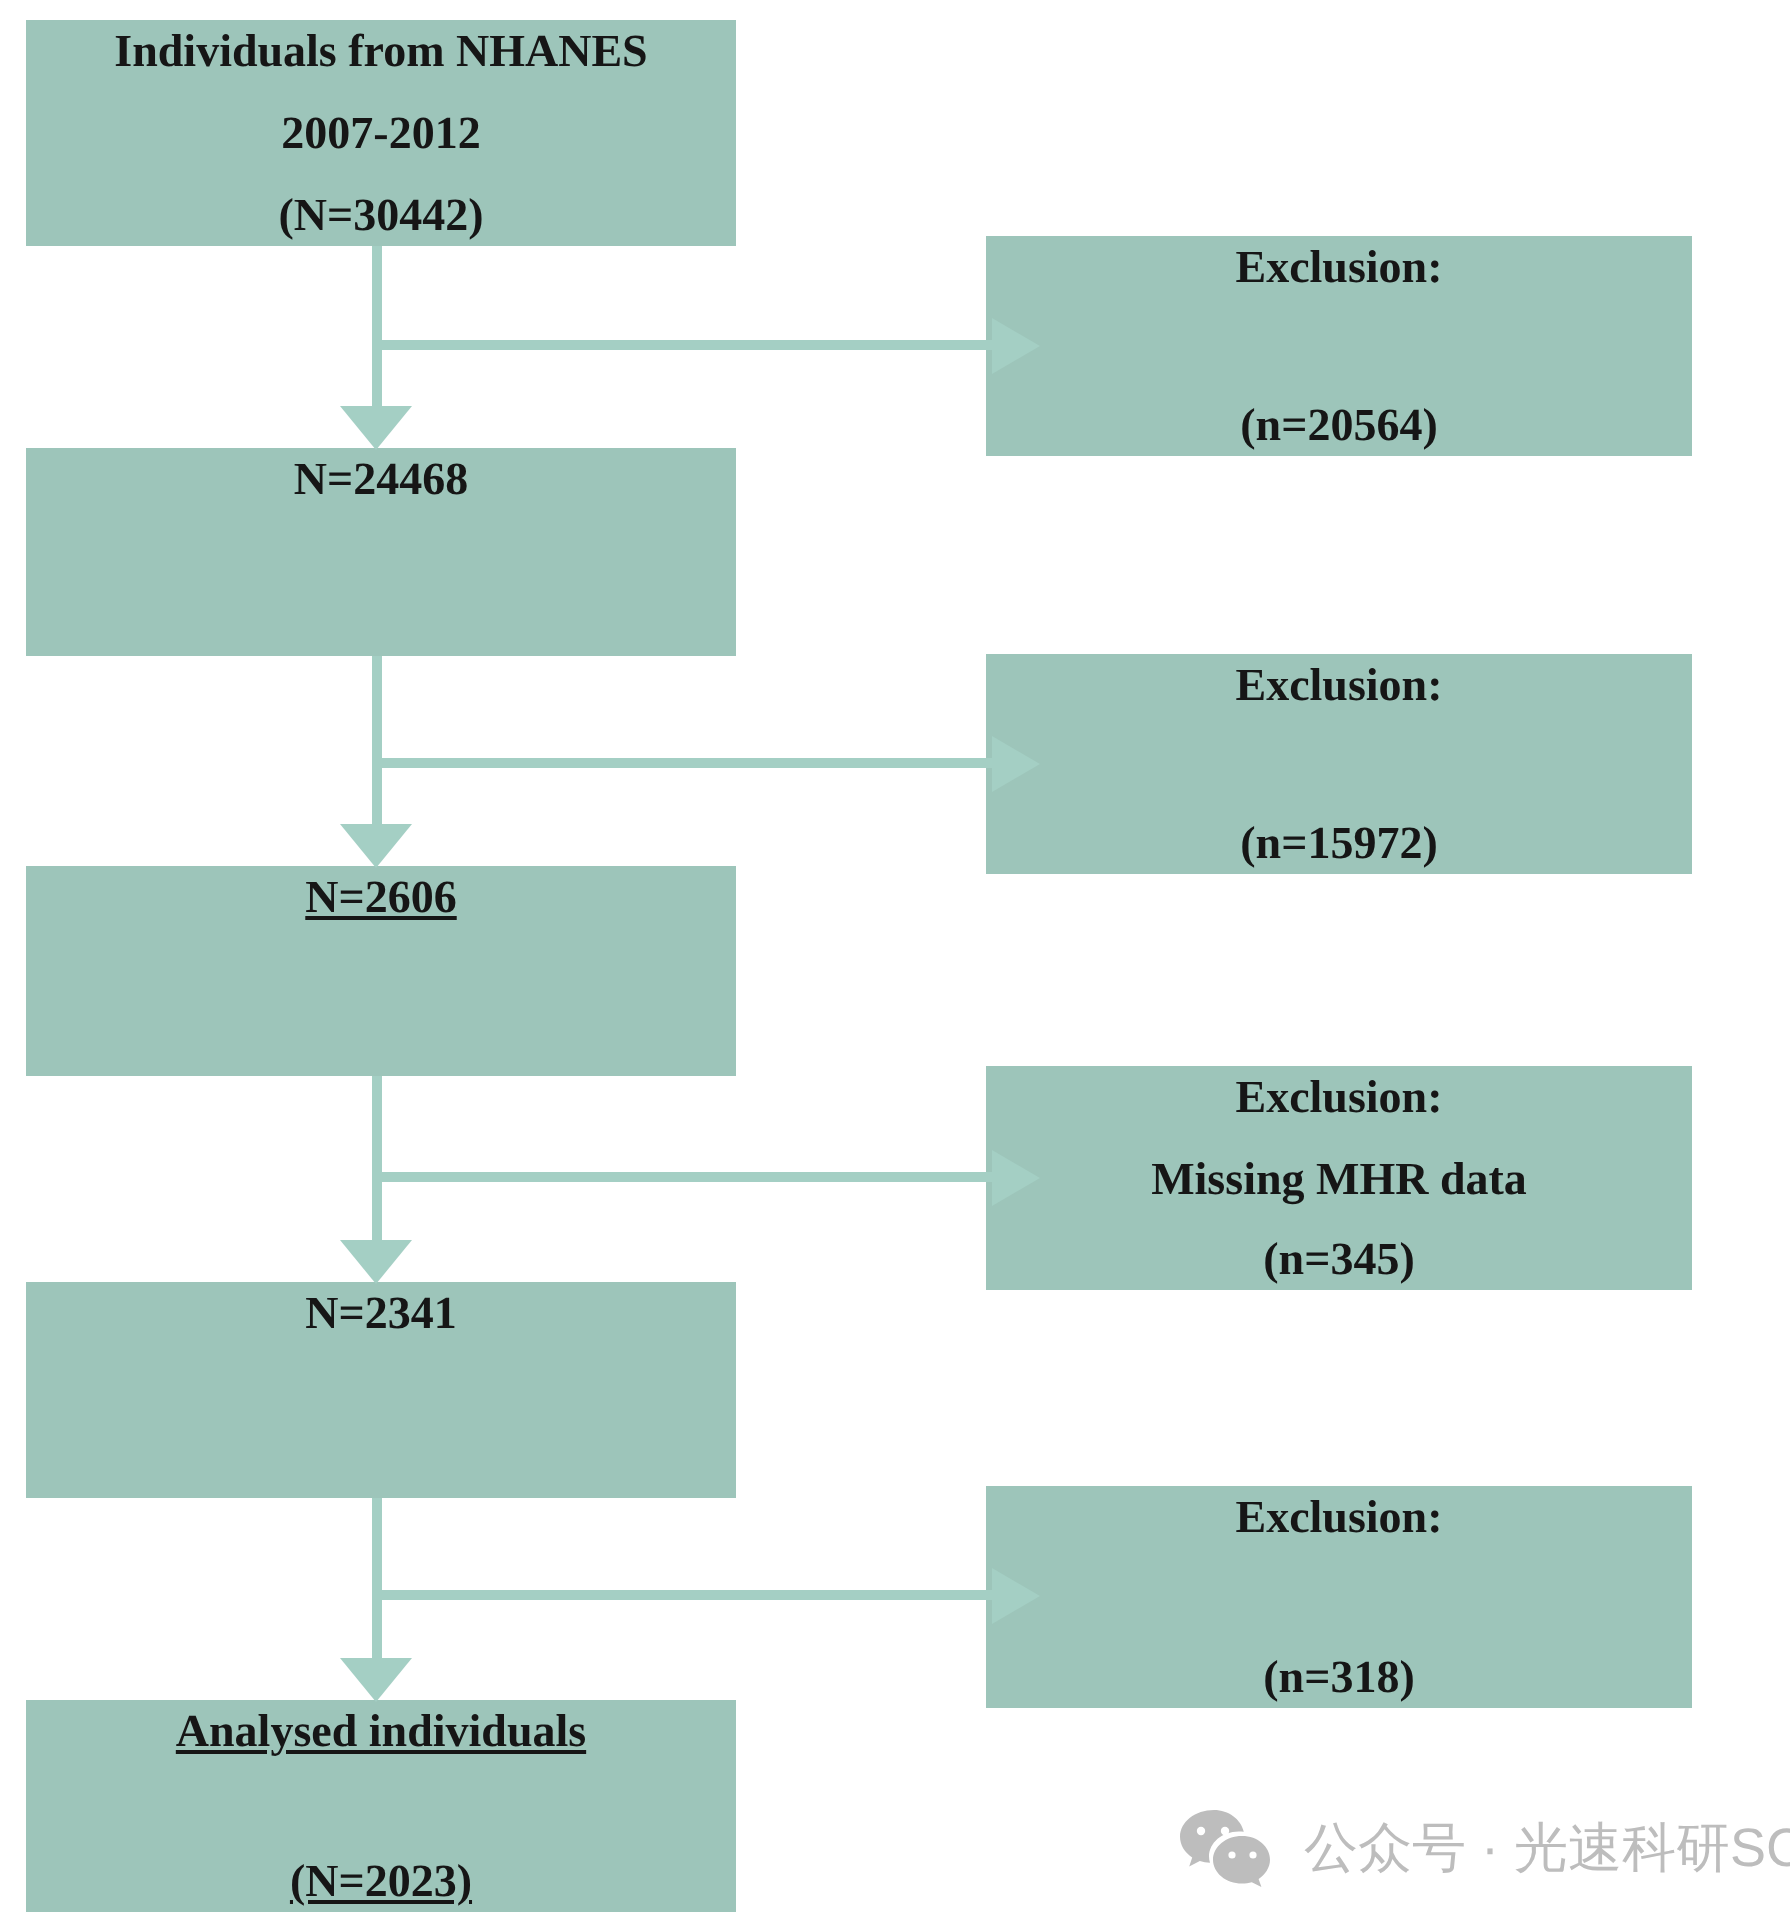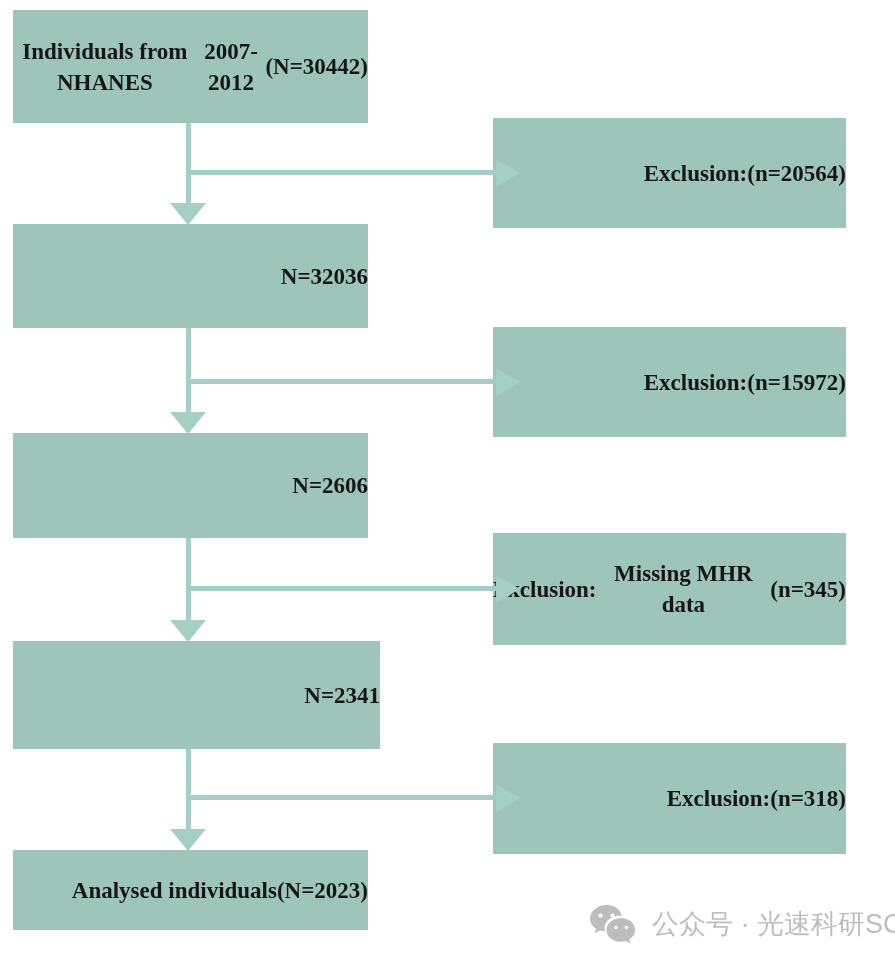--- a/index.html
+++ b/index.html
@@ -11,22 +11,22 @@
     font-family:"Liberation Serif", serif;
   }
   .box {
     position:absolute;
     background:#9dc5ba;
     color:#161616;
     font-weight:bold;
     font-size:23px;
     line-height:31px;
     display:flex;
-    flex-direction:row;
-    justify-content:flex-end;
+    flex-direction:column;
+    justify-content:space-between;
     align-items:center;
     text-align:center;
   }
   .box span { display:block; }
   .main-box  { left:13px;  width:355px; }
   .excl-box  { left:493px; width:353px; }
 
   .vline {
     position:absolute;
     width:5px;
@@ -70,32 +70,32 @@
 
 <div id="canvas">
 
   <div class="box main-box" style="top:10px; height:113px;">
     <span>Individuals from NHANES</span>
     <span>2007-2012</span>
     <span>(N=30442)</span>
   </div>
 
   <div class="box main-box" style="top:224px; height:104px;">
-    <span>N=32036</span>
+    <span>N=24468</span>
   </div>
 
-  <div class="box main-box" style="top:433px; height:105px;">
+  <div class="box main-box" style="top:433px; height:105px;text-decoration:underline;">
     <span>N=2606</span>
   </div>
 
-  <div class="box main-box" style="top:641px; height:108px;padding-left:12px;">
+  <div class="box main-box" style="top:641px; height:108px;">
     <span>N=2341</span>
   </div>
 
-  <div class="box main-box" style="top:850px; height:80px;">
+  <div class="box main-box" style="top:850px; height:106px;text-decoration:underline;">
     <span>Analysed individuals</span>
     <span>(N=2023)</span>
   </div>
 
   <div class="box excl-box" style="top:118px; height:110px;">
     <span>Exclusion:</span>
     <span>(n=20564)</span>
   </div>
 
   <div class="box excl-box" style="top:327px; height:110px;">

